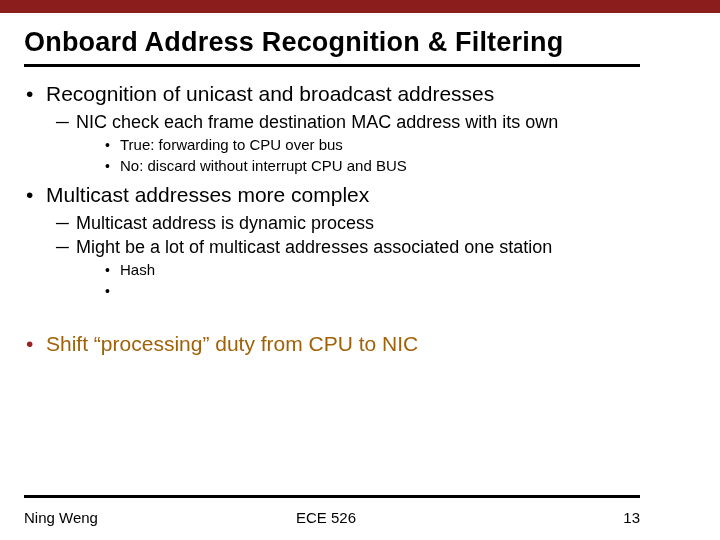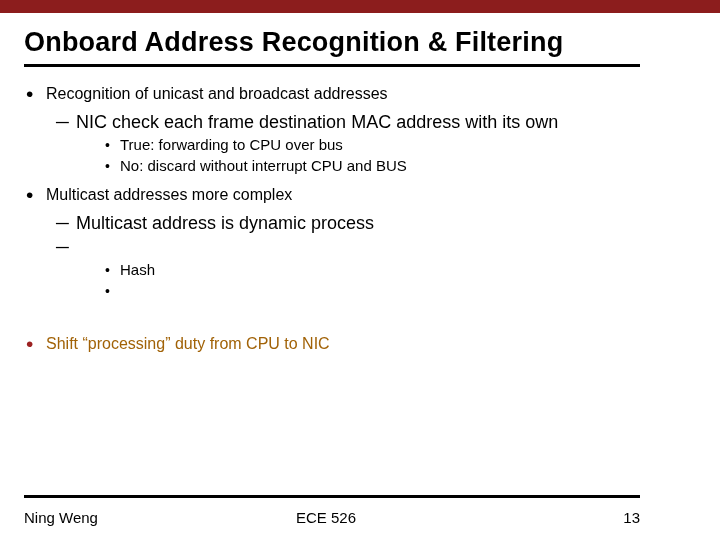--- a/index.html
+++ b/index.html
@@ -6,21 +6,21 @@
   html, body { width: 720px; height: 540px; background: #fff; font-family: Arial, Helvetica, sans-serif; color: #000; }
   .slide { position: relative; width: 664px; height: 540px; }
   .topbar { width: 720px; height: 13px; background: #8c1d1d; }
   .title { margin: 14px 24px 6px 24px; font-size: 27px; font-weight: bold; letter-spacing: 0.2px; }
   .title-rule { margin: 0 24px; height: 3px; background: #000; }
   .content { margin: 14px 24px 0 24px; }
   ul { list-style: none; }
   .lvl1 > li { margin-bottom: 6px; }
   .lvl1 > li > .row { display: flex; align-items: flex-start; }
   .lvl1 > li > .row > .bullet { width: 22px; flex: none; font-size: 21px; line-height: 26px; padding-left: 2px; }
-  .lvl1 > li > .row > .text { font-size: 16px; line-height: 26px; }
+  .lvl1 > li > .row > .text { font-size: 21px; line-height: 26px; }
   .lvl1 > li.highlight > .row > .text { color: #a16207; }
   .lvl1 > li.highlight > .row > .bullet { color: #9c2222; }
   .lvl2 { margin-left: 32px; margin-top: 4px; }
   .lvl2 > li { margin-bottom: 2px; }
   .lvl2 > li > .row { display: flex; align-items: flex-start; }
   .lvl2 > li > .row > .bullet { width: 20px; flex: none; font-size: 18px; line-height: 22px; }
   .lvl2 > li > .row > .text { font-size: 18px; line-height: 22px; }
   .lvl3 { margin-left: 48px; margin-top: 2px; margin-bottom: 4px; }
   .lvl3 > li { margin-bottom: 1px; }
   .lvl3 > li > .row { display: flex; align-items: flex-start; }
@@ -80,20 +80,21 @@
           <ul class="lvl2">
             <li>
               <div class="row">
                 <span class="bullet">─</span>
                 <span class="text">Multicast address is dynamic process</span>
               </div>
             </li>
             <li>
               <div class="row">
                 <span class="bullet">─</span>
+                <span class="text">Might be a lot of multicast addresses associated one station</span>
               </div>
               <ul class="lvl3">
                 <li>
                   <div class="row">
                     <span class="bullet">•</span>
                     <span class="text">Hash</span>
                   </div>
                 </li>
                 <li>
                   <div class="row">

